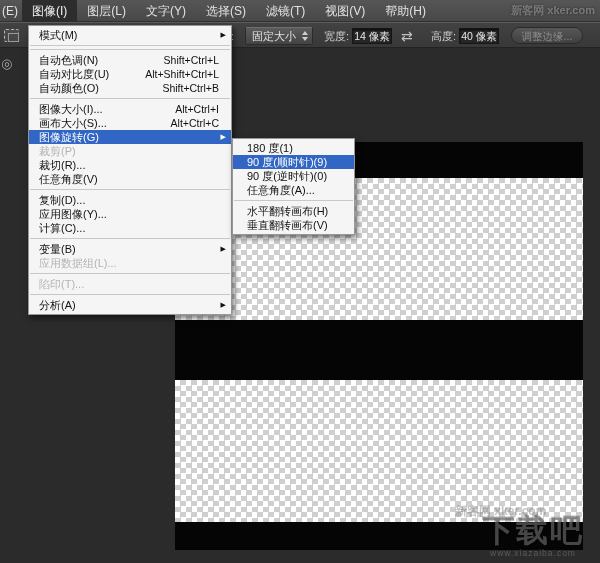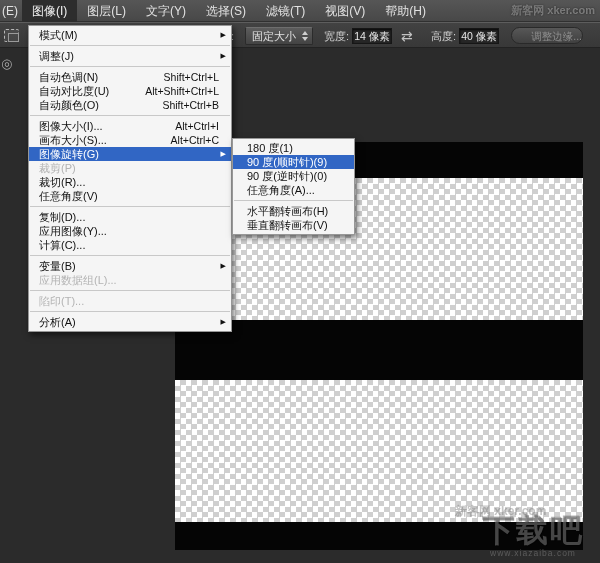--- a/index.html
+++ b/index.html
@@ -69,21 +69,21 @@
     position:absolute;top:5px;width:40px;height:16px;
     background:#262626;border:1px solid #161616;border-radius:0;
     box-shadow:inset 0 1px 2px rgba(0,0,0,0.8);
     color:#e8e8e8;font-size:10.5px;text-align:center;line-height:15px;
   }
   .swap-icon{position:absolute;left:401px;top:0;line-height:26px;font-size:14px;color:#c2c2c2;cursor:default;}
   .refine-btn{
     position:absolute;left:511px;top:4px;width:72px;height:17px;
     border-radius:9px;background:linear-gradient(#575757,#404040);
     border:1px solid #292929;color:#8d8d8d;
-    font-size:10.5px;text-align:right;line-height:16px;
+    font-size:10.5px;text-align:center;line-height:16px;
   }
 
   
   .side-icon-board{
     position:absolute;left:5px;top:31px;width:12px;height:11px;
     border:1px solid #c0c0c0;border-radius:2px;z-index:1;
   }
   .side-icon-board:after{
     content:"";position:absolute;left:-4px;top:3px;width:12px;height:11px;
     border:1px solid #8f8f8f;border-radius:2px;background:#2e2e2e;
@@ -195,26 +195,20 @@
 </div>
 
 <div class="menu-panel" id="image-menu">
     <div class="menu-item">
       <span class="mi-label">模式(M)</span>
       <span class="mi-right">
         <span class="mi-arrow">▶</span>
       </span>
     </div>
     <div class="menu-sep"></div>
-    <div class="menu-item">
-      <span class="mi-label">调整(J)</span>
-      <span class="mi-right">
-        <span class="mi-arrow">▶</span>
-      </span>
-    </div>
     <div class="menu-sep"></div>
     <div class="menu-item">
       <span class="mi-label">自动色调(N)</span>
       <span class="mi-right">
         <span class="mi-shortcut">Shift+Ctrl+L</span>
       </span>
     </div>
     <div class="menu-item">
       <span class="mi-label">自动对比度(U)</span>
       <span class="mi-right">

